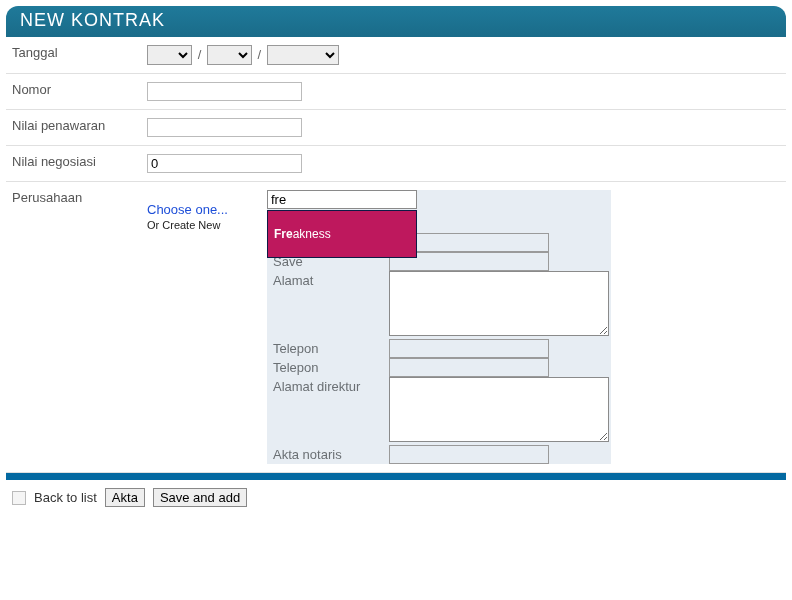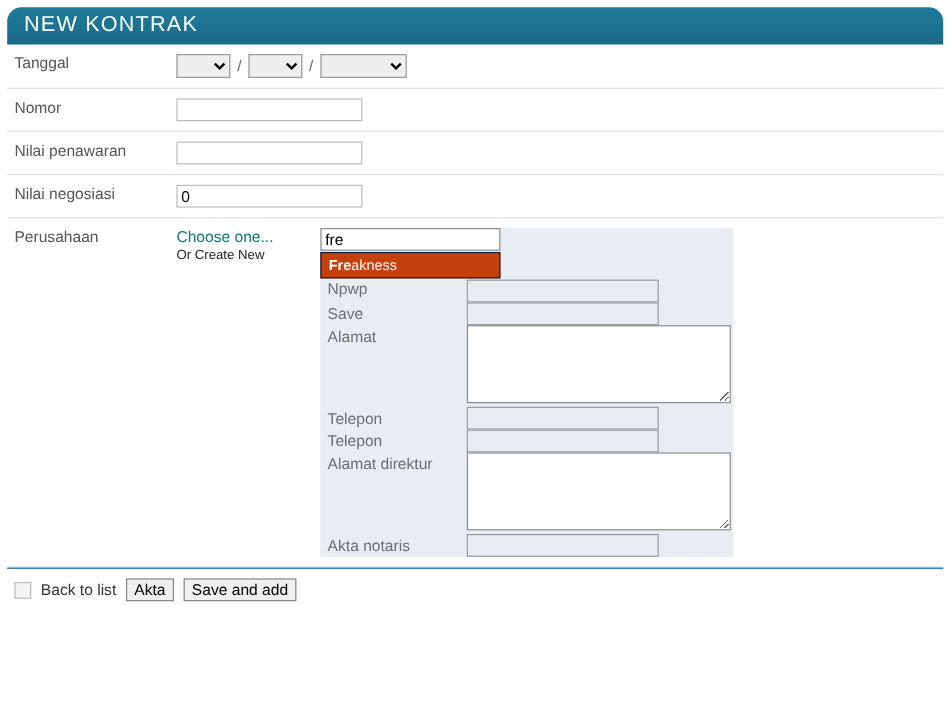--- a/index.html
+++ b/index.html
@@ -55,21 +55,21 @@
     }
     select.dd.sm { width: 45px; }
     select.dd.md { width: 72px; }
     .slash { padding: 0 2px; color: #666; }
 
     .sub-row { display: flex; align-items: flex-start; }
     .sub-left {
       width: 120px;
       color: #888;
     }
-    .sub-left .choose { color: #0f766e; }
+    .sub-left .choose { color: #1d4ed8; margin-top: 12px; }
     .sub-left .orcreate {
       color: #222;
       font-weight: normal;
       font-size: 11px;
       margin-top: 2px;
     }
 
     .sub-table {
       border-collapse: collapse;
       background: #e9eef3;
@@ -105,31 +105,31 @@
     }
     .sinput.ro { background: #e7edf3; border: 1px solid #9a9a9a; }
     textarea.sinput {
       height: 65px;
       resize: both;
       width: 220px;
     }
 
     .autocomplete {
       position: absolute;
-      background: #c2410c;
+      background: #be185d;
       color: #fff;
       border: 1px solid #0e1a45;
       font-size: 12px;
-      padding: 3px 6px;
+      padding: 16px 6px;
       min-width: 150px;
     }
     .autocomplete b { font-weight: bold; }
 
     .footer {
-      border-top: 1px solid #0369a1;
+      border-top: 7px solid #0369a1;
       padding: 8px 6px 10px 6px;
       display: flex;
       align-items: center;
       gap: 8px;
       font-size: 13px;
     }
     .footer .icon {
       width: 14px; height: 14px;
       border: 1px solid #bbb;
       background: #f5f5f5;

